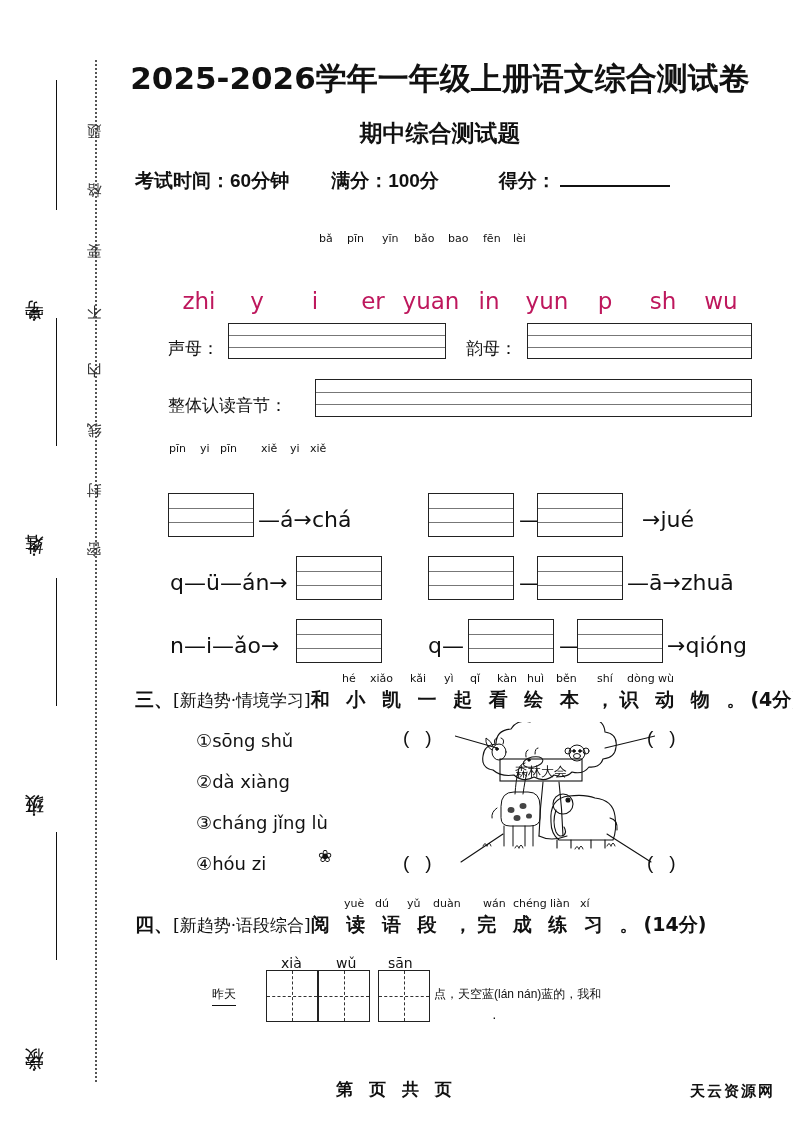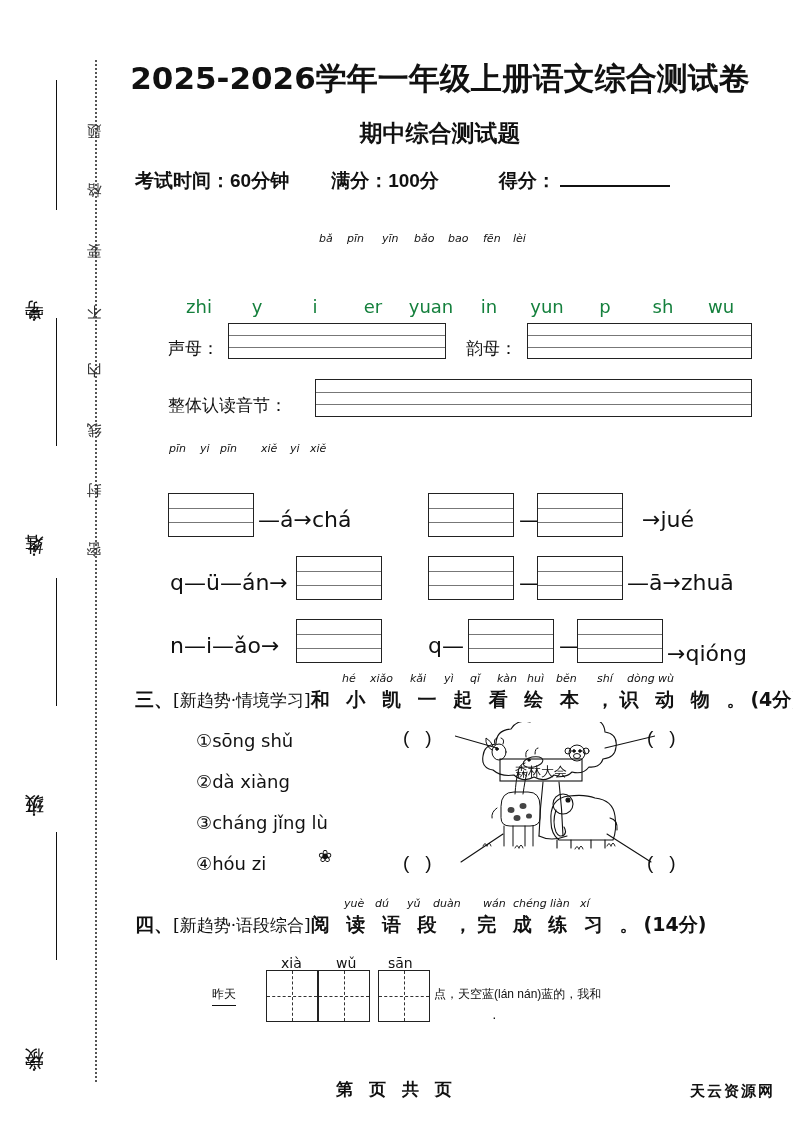--- a/index.html
+++ b/index.html
@@ -33,38 +33,38 @@
          font-family:"DejaVu Sans","Liberation Sans",sans-serif;}
   .infoline{position:absolute;left:135px;top:168px;width:630px;
             display:flex;align-items:baseline;font-size:19px;font-weight:600;}
   .infoline .seg{white-space:nowrap;}
   .gap1{width:42px;}.gap2{width:60px;}
   .score-rule{display:inline-block;width:110px;border-bottom:2px solid #111;
               height:14px;margin-left:4px;}
 
   
   .qhead{position:absolute;left:135px;width:640px;}
-  .qh-ruby{position:relative;height:15px;font-style:italic;}
+  .qh-ruby{position:relative;height:15px;}
   .qh-ruby b{position:absolute;font-size:11px;font-weight:400;
              font-family:"DejaVu Sans","Liberation Sans",sans-serif;
              white-space:nowrap;}
   .qh-main{font-size:19px;font-weight:700;white-space:nowrap;
            font-family:"DejaVu Sans","Liberation Sans",sans-serif;}
   .qh-main .tag{font-weight:400;font-size:17px;
            font-family:"DejaVu Serif","Liberation Serif",serif;}
   .qh-main .sp{letter-spacing:5px;}
 
   
   .pbox{position:absolute;border:1px solid #222;box-sizing:border-box;background:#fff;}
   .pbox i{position:absolute;left:0;right:0;border-top:1px solid #777;display:block;}
   .pbox i.l1{top:33.33%;}
   .pbox i.l2{top:66.66%;}
 
-  .flist{position:absolute;left:170px;top:296px;width:580px;
-         display:flex;font-size:18px;color:#15803d;
+  .flist{position:absolute;left:170px;top:288px;width:580px;
+         display:flex;font-size:23px;color:#be185d;
          font-family:"DejaVu Sans","Liberation Sans",sans-serif;}
   .flist span{flex:1;text-align:center;}
 
   .lbltxt{position:absolute;font-size:17px;white-space:nowrap;
           font-family:"DejaVu Serif","Liberation Serif",serif;}
 
   
   .frag{position:absolute;font-size:22px;white-space:nowrap;
         font-family:"DejaVu Sans","Liberation Sans",sans-serif;}
 
@@ -244,21 +244,21 @@
   <div class="frag" style="left:428px;top:633px;">q—</div>
   <div class="pbox" style="left:468px;top:619px;width:86px;height:44px;">
       <i class="l1"></i>
       <i class="l2"></i>
     </div>
   <div class="frag" style="left:559px;top:633px;">—</div>
   <div class="pbox" style="left:577px;top:619px;width:86px;height:44px;">
       <i class="l1"></i>
       <i class="l2"></i>
     </div>
-  <div class="frag" style="left:667px;top:633px;margin-top:8px;">→<span>qióng</span></div>
+  <div class="frag" style="left:667px;top:633px;">→<span>qióng</span></div>
 
   <div class="qhead" style="top:672px;">
     <div class="qh-ruby">
       <b style="left:207px">hé</b>
       <b style="left:235px">xiǎo</b>
       <b style="left:275px">kǎi</b>
       <b style="left:309px">yì</b>
       <b style="left:335px">qǐ</b>
       <b style="left:362px">kàn</b>
       <b style="left:392px">huì</b>

